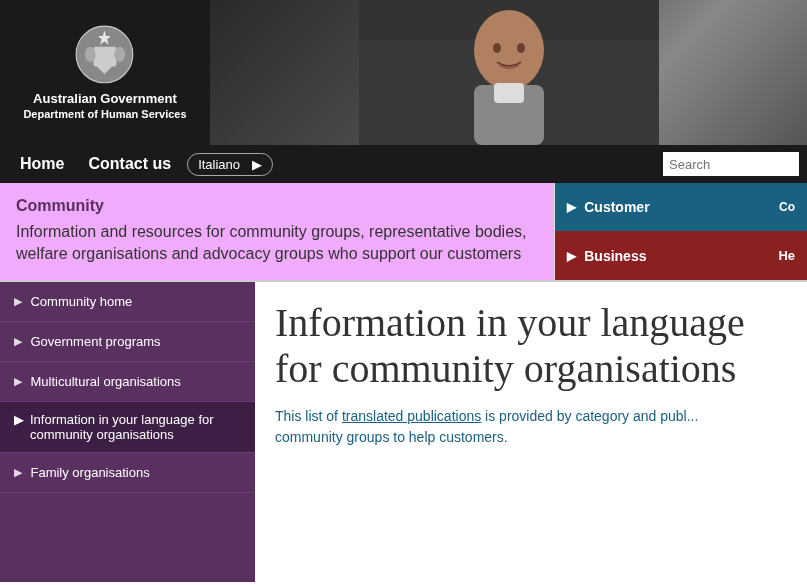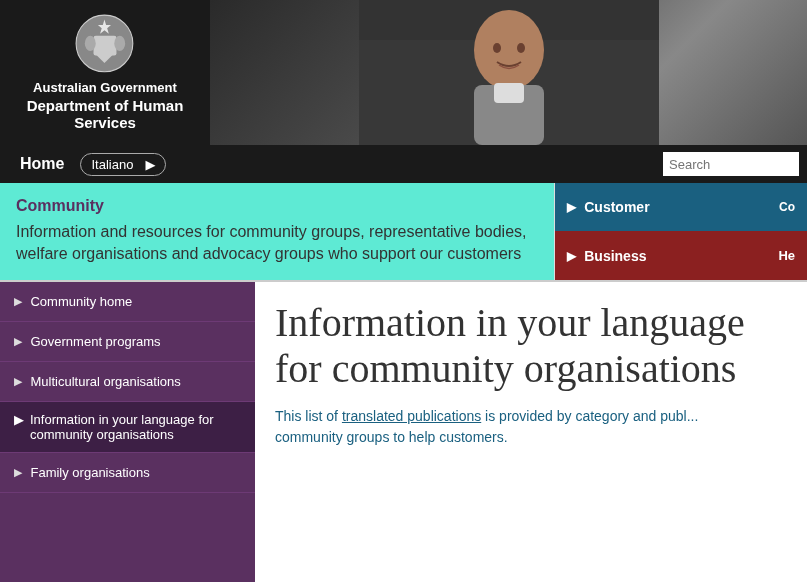--- a/index.html
+++ b/index.html
@@ -30,21 +30,21 @@
     .header-logo-text {
       text-align: center;
       color: #fff;
     }
     .header-logo-text .gov-title {
       font-size: 13px;
       font-weight: bold;
       display: block;
     }
     .header-logo-text .dept-title {
-      font-size: 15px;
+      font-size: 11px;
       font-weight: bold;
       display: block;
       margin-top: 2px;
     }
     .header-hero {
       flex: 1;
       background: #333;
       overflow: hidden;
       position: relative;
     }
@@ -95,21 +95,21 @@
       background: #fff;
       border: none;
       height: 24px;
       width: 136px;
       padding: 0 6px;
       font-size: 13px;
     }
 
     
     .community-banner {
-      background: #5eead4;
+      background: #f0abfc;
       display: flex;
       border-bottom: 2px solid #ccc;
     }
     .community-info {
       width: 555px;
       padding: 14px 16px;
       border-right: 1px solid #ddd;
     }
     .community-title {
       font-size: 16px;
@@ -257,20 +257,21 @@
         <path d="M138,62 Q150,70 162,62" stroke="#6a4030" stroke-width="2" fill="none"></path>
 
         <path d="M140,65 Q150,72 160,65" stroke="#8a5040" stroke-width="1.5" fill="none"></path>
       </svg>
     </div>
   </div>
 </div>
 
 <div class="nav-bar">
   <a class="nav-item">Home</a>
+  <a class="nav-item">Contact us</a>
   <button class="nav-lang-btn">
     <span>Italiano</span>
     <span>▶</span>
   </button>
   <input class="nav-search" type="text" placeholder="Search" style="">
 </div>
 
 <div class="community-banner">
   <div class="community-info">
     <div class="community-title">Community</div>

